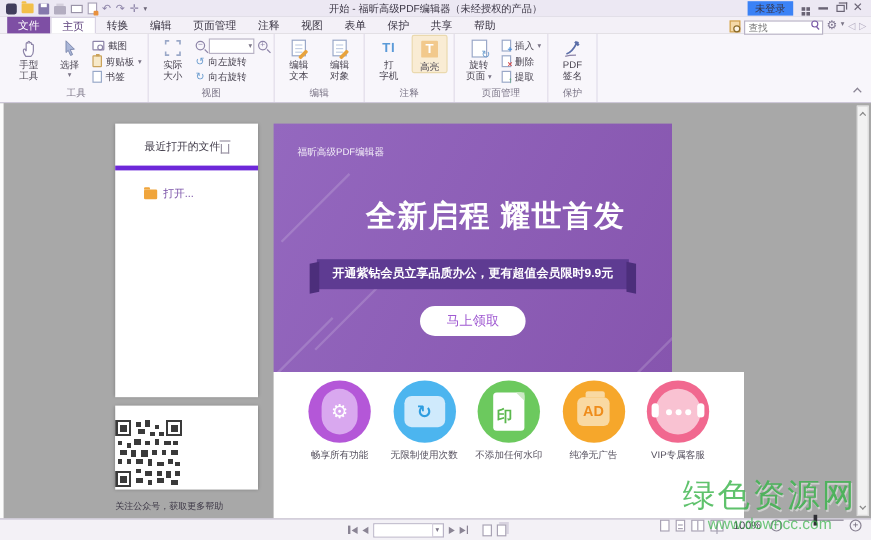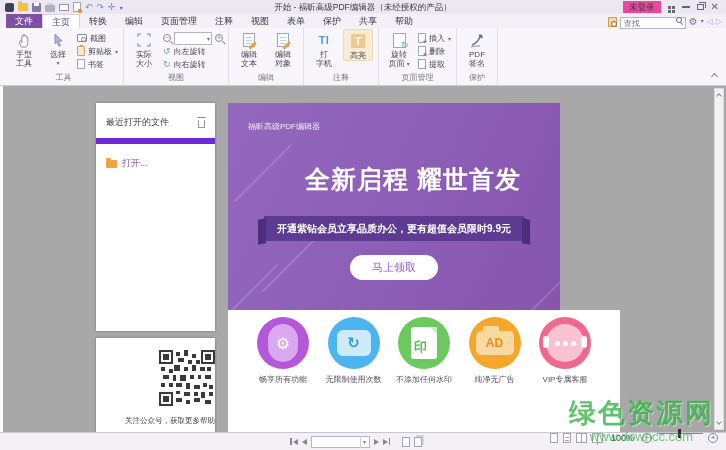--- a/index.html
+++ b/index.html
@@ -17,21 +17,21 @@
   .q-save::after { content:""; position:absolute; left:2px; top:0; width:5px; height:3px; background:#fff; }
   .q-print { width:10px; height:7px; background:#b3adc0; border-radius:1px; position:relative; margin-top:2px; }
   .q-print::before { content:""; position:absolute; left:2px; top:-2px; width:6px; height:2px; background:#d5d0dd; }
   .q-mail { width:10px; height:7px; border:1px solid #9a93a8; background:#fff; }
   .q-new { width:8px; height:10px; background:#fff; border:1px solid #a9a2b8; position:relative; }
   .q-new::after { content:""; position:absolute; right:-2px; bottom:-2px; width:4px; height:4px; background:#e8913d; border-radius:1px; }
   .q-arrow { font-size:9px; color:#8d84a8; line-height:9px; }
   .q-caret { font-size:6px; color:#6a6475; }
   .tb-title { position:absolute; left:50%; transform:translateX(-50%); top:2px; font-size:8.5px; color:#3a3544; white-space:nowrap; }
   .tb-right { margin-left:auto; display:flex; align-items:center; gap:7px; padding-right:7px; }
-  .login-badge { background:#ec4899; color:#3a3544; font-size:8.5px; padding:0 6px; height:12px; line-height:12px;margin-left:48px; }
+  .login-badge { background:#3b82f6; color:#3a3544; font-size:8.5px; padding:0 6px; height:12px; line-height:12px;margin-left:48px; }
   .w-grid { width:3px; height:3px; background:#6a6475; box-shadow:4px 0 0 #6a6475,0 4px 0 #6a6475,4px 4px 0 #6a6475; margin-right:4px; }
   .w-min { width:8px; height:2px; background:#6a6475; }
   .w-restore { width:7px; height:6px; border:1px solid #6a6475; position:relative; }
   .w-restore::after { content:""; position:absolute; left:1px; top:-3px; width:6px; height:5px; border:1px solid #6a6475; border-bottom:none; border-left:none; }
   .w-close { font-size:10px; color:#6a6475; line-height:10px; }
 
   
   .tabrow { height:14px; background:#f3f0f7; display:flex; align-items:stretch; padding-left:6px; position:relative; }
   .tab { font-size:9px; padding:1px 9px 0; color:#3a3544; display:flex; align-items:center; }
   .tab.file { background:#7e4fa4; color:#fff; }
@@ -78,29 +78,29 @@
   .ic-spage.ins::after { content:"+"; color:#4a90d9; }
   .ic-spage.del::after { content:"×"; color:#d64a4a; }
   .ic-spage.ext::after { content:"↑"; color:#4aa564; }
   .ribbon-collapse { position:absolute; right:9px; bottom:6px; width:5px; height:5px; border-left:1.5px solid #8a8494; border-top:1.5px solid #8a8494; transform:rotate(45deg); }
 
   
   .main { position:relative; height:346px; background:#a8a8a8; }
   .left-edge { position:absolute; left:0; top:0; width:3px; height:100%; background:#fbfbfb; }
   .card { position:absolute; background:#fff; box-shadow:0 0 3px rgba(0,0,0,.28); }
   .card-recent { left:96px; top:17px; width:119px; height:228px; }
-  .recent-head { display:flex; justify-content:space-between; align-items:center; padding:13px 10px 9px; border-bottom:6px solid #6d28d9; }
+  .recent-head { display:flex; justify-content:center; align-items:center; padding:13px 10px 9px; border-bottom:4px solid #6d28d9; }
   .recent-title { font-size:9px; color:#3f3a48; }
   .trash { width:7px; height:8px; border:1px solid #9a94a4; border-top:none; position:relative; margin-top:2px; }
   .trash::before { content:""; position:absolute; top:-3px; left:-2px; width:9px; height:1.5px; background:#9a94a4; }
-  .open-row { display:flex; align-items:center; gap:5px; padding:13px 10px; }
+  .open-row { display:flex; align-items:center; gap:5px; padding:13px 24px; }
   .fold { width:11px; height:8px; background:#f0a53c; border-radius:1px; position:relative; }
   .fold::before { content:""; position:absolute; top:-2px; left:0; width:5px; height:2px; background:#f0a53c; border-radius:1px 1px 0 0; }
   .open-label { font-size:9px; color:#7a52a8; }
-  .card-qr { left:96px; top:252px; width:119px; height:112px; display:flex; flex-direction:column; align-items:flex-end;font-family:Liberation Serif, serif; }
+  .card-qr { left:96px; top:252px; width:119px; height:70px; display:flex; flex-direction:column; align-items:flex-start;font-family:Liberation Serif, serif; }
   .qr-box { margin-top:12px; }
   .qr-caption { font-size:7.5px; color:#3f3a48; margin-top:6px; white-space:nowrap; }
 
   
   .banner { position:absolute; left:228px; top:17px; width:332px; height:207px; background:linear-gradient(115deg,#9468bf 0%,#8655ae 100%); overflow:hidden; }
   .stripe { position:absolute; width:1.5px; height:80px; background:rgba(255,255,255,.16); transform:rotate(45deg); }
   .banner-brand { position:absolute; left:20px; top:18px; font-size:8px; color:rgba(255,255,255,.88); }
   .banner-headline { position:absolute; top:60px; left:0; width:100%; text-align:center; padding-left:38px; font-size:25px; font-weight:bold; color:#fff; letter-spacing:1px; }
   .banner-ribbon { position:absolute; top:113px; left:50%; transform:translateX(-50%); height:25px; line-height:25px; background:#5e3b92; color:#fff; font-size:10px; font-weight:bold; padding:0 13px; white-space:nowrap; }
   .banner-ribbon::before, .banner-ribbon::after { content:""; position:absolute; top:3px; width:8px; height:25px; background:#4c2e7b; z-index:-1; }
@@ -115,36 +115,36 @@
   .vip-link { font-size:9px; font-weight:bold; color:#7b3fc4; }
   .features { display:flex; justify-content:space-between; padding:7px 22px 0; }
   .feat { display:flex; flex-direction:column; align-items:center; width:66px; }
   .circ { width:52px; height:52px; border-radius:50%; display:flex; align-items:center; justify-content:center; position:relative; }
   .feat-label { font-size:8px; color:#55505e; margin-top:5px; white-space:nowrap; }
   .c1 { background:#b457d8; } .c2 { background:#4cb5ef; } .c3 { background:#6cc95e; } .c4 { background:#f6a72b; } .c5 { background:#f1688f; }
   .f1-inner { width:30px; height:38px; border-radius:15px; background:#d9a8ef; display:flex; align-items:center; justify-content:center; color:#fff; font-size:16px; }
   .f2-inner { width:34px; height:26px; border-radius:6px; background:#cfeafc; display:flex; align-items:center; justify-content:center; color:#2e9de0; font-size:15px; font-weight:bold; }
   .f3-inner { width:26px; height:32px; border-radius:3px; background:#fff; position:relative; display:flex; align-items:flex-end; padding:0 0 3px 3px; color:#5cb84e; font-size:13px; font-weight:bold; }
   .f3-inner::after { content:""; position:absolute; right:0; top:0; border-left:7px solid transparent; border-top:7px solid #cde9c6; }
-  .f4-inner { width:38px; height:24px; border-radius:5px; background:#f9d9a2; display:flex; align-items:center; justify-content:center; color:#ef8c1a; font-size:12px; font-weight:bold; position:relative; }
+  .f4-inner { width:27px; height:24px; border-radius:5px; background:#f9d9a2; display:flex; align-items:center; justify-content:center; color:#ef8c1a; font-size:12px; font-weight:bold; position:relative; }
   .f4-inner::before { content:""; position:absolute; top:-5px; left:7px; width:16px; height:5px; background:#f9d9a2; border-radius:2px 2px 0 0; }
   .f5-inner { width:38px; height:38px; border-radius:50%; background:#f9c2d2; position:relative; display:flex; align-items:center; justify-content:center; gap:3px; }
   .f5-inner .dot { width:5px; height:5px; border-radius:50%; background:#fff; }
   .f5-inner::before, .f5-inner::after { content:""; position:absolute; top:12px; width:6px; height:12px; background:#fff; border-radius:3px; }
   .f5-inner::before { left:-3px; } .f5-inner::after { right:-3px; }
 
   
   .vscroll { position:absolute; left:714px; top:2px; width:10px; height:342px; background:#f2f2f2; border:1px solid #dcdcdc; }
   .vs-up, .vs-down { position:absolute; left:2px; width:4px; height:4px; border-left:1.3px solid #8a8a8a; border-top:1.3px solid #8a8a8a; }
   .vs-up { top:5px; transform:rotate(45deg); }
   .vs-down { bottom:5px; transform:rotate(225deg); }
 
   
   .watermark { position:absolute; right:12px; bottom:-12px; text-align:center; z-index:20; pointer-events:none; }
-  .wm-name { font-size:27px; font-weight:bold; color:#3cb54d; opacity:.82; text-shadow:1px 1px 0 rgba(255,255,255,.55); letter-spacing:2px; }
+  .wm-name { font-size:27px; font-weight:normal; color:#3cb54d; opacity:.82; text-shadow:1px 1px 0 rgba(255,255,255,.55); letter-spacing:2px; }
   .wm-url { font-size:13px; color:#3cb54d; opacity:.72; margin-top:-2px; }
 
   
   .statusbar { height:18px; background:#f3f1f6; border-top:1px solid #cac4d4; position:relative; }
   .sb-nav { position:absolute; left:290px; top:0; height:17px; display:flex; align-items:center; gap:4px; }
   .tri-l { width:0; height:0; border-top:3.5px solid transparent; border-bottom:3.5px solid transparent; border-right:5px solid #8a8494; }
   .tri-r { width:0; height:0; border-top:3.5px solid transparent; border-bottom:3.5px solid transparent; border-left:5px solid #8a8494; }
   .vbar { width:1.5px; height:7px; background:#8a8494; }
   .ibtn { display:flex; align-items:center; gap:1px; }
   .page-input-wrap { display:flex; align-items:center; border:1px solid #b9b3c6; background:#fff; height:12px; }

